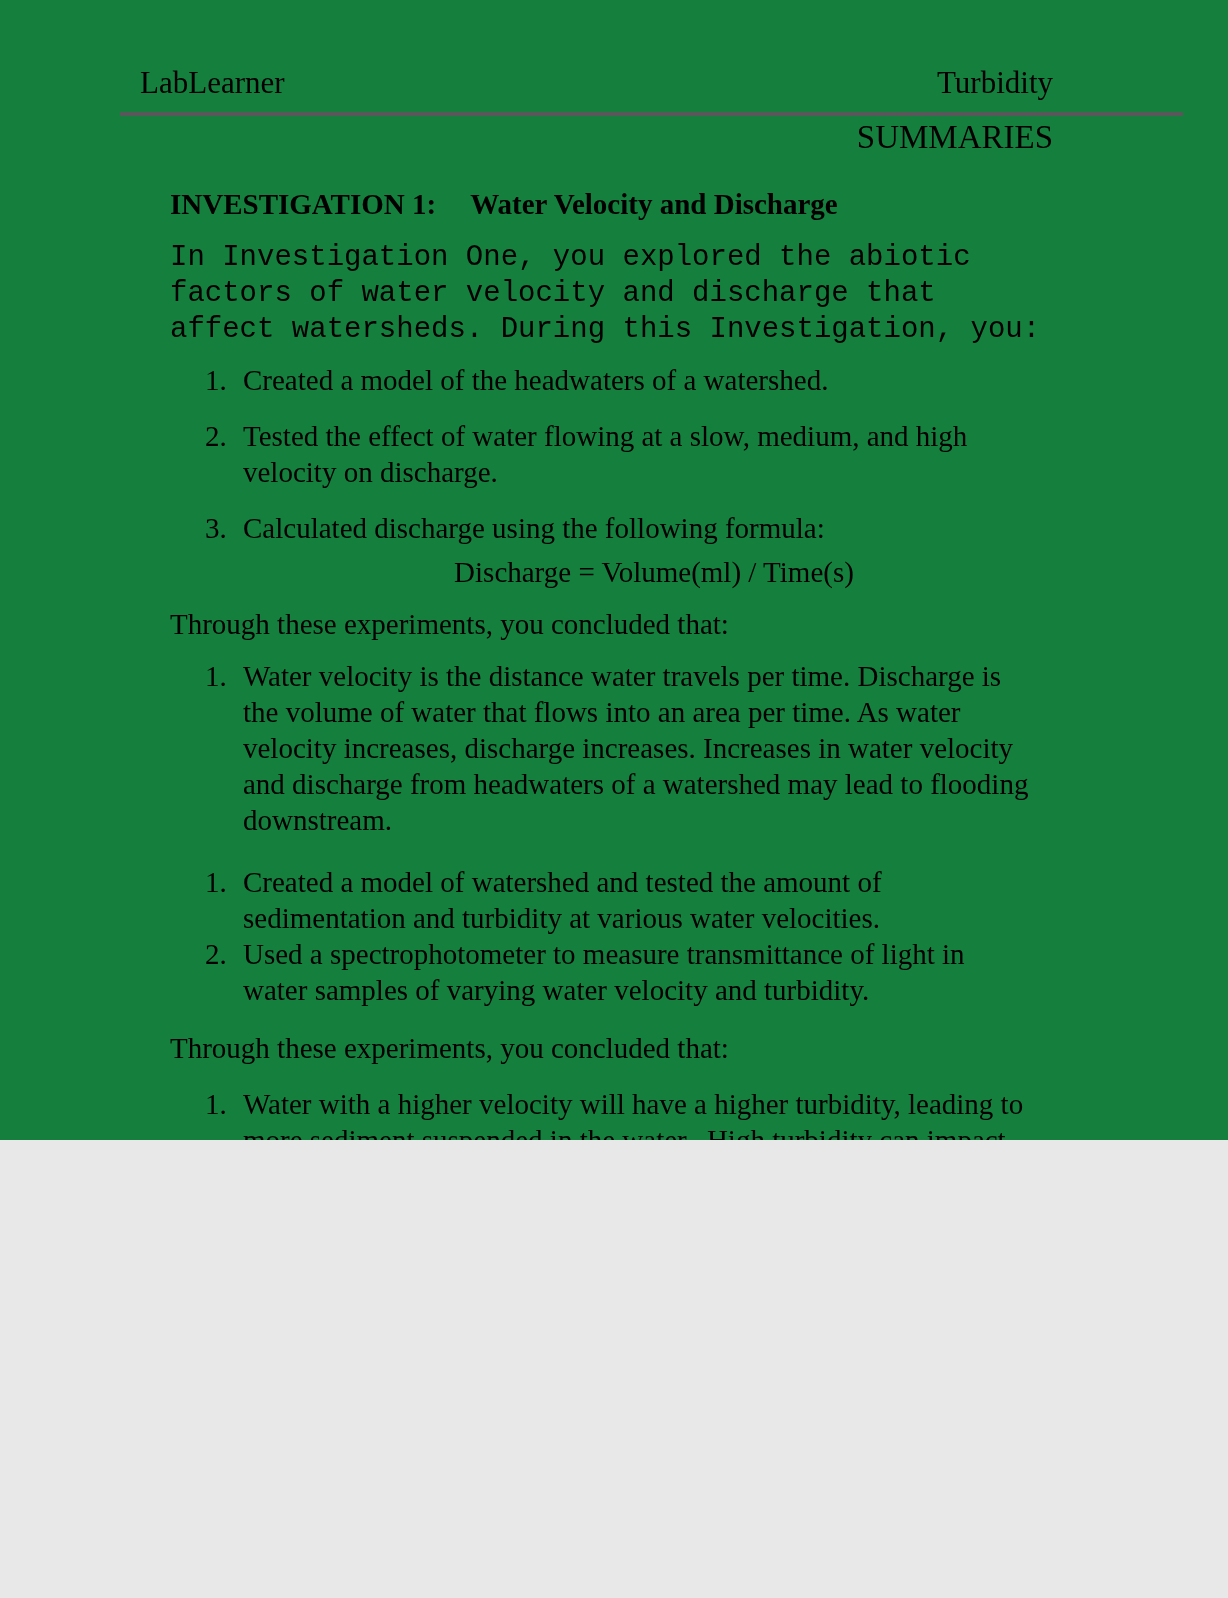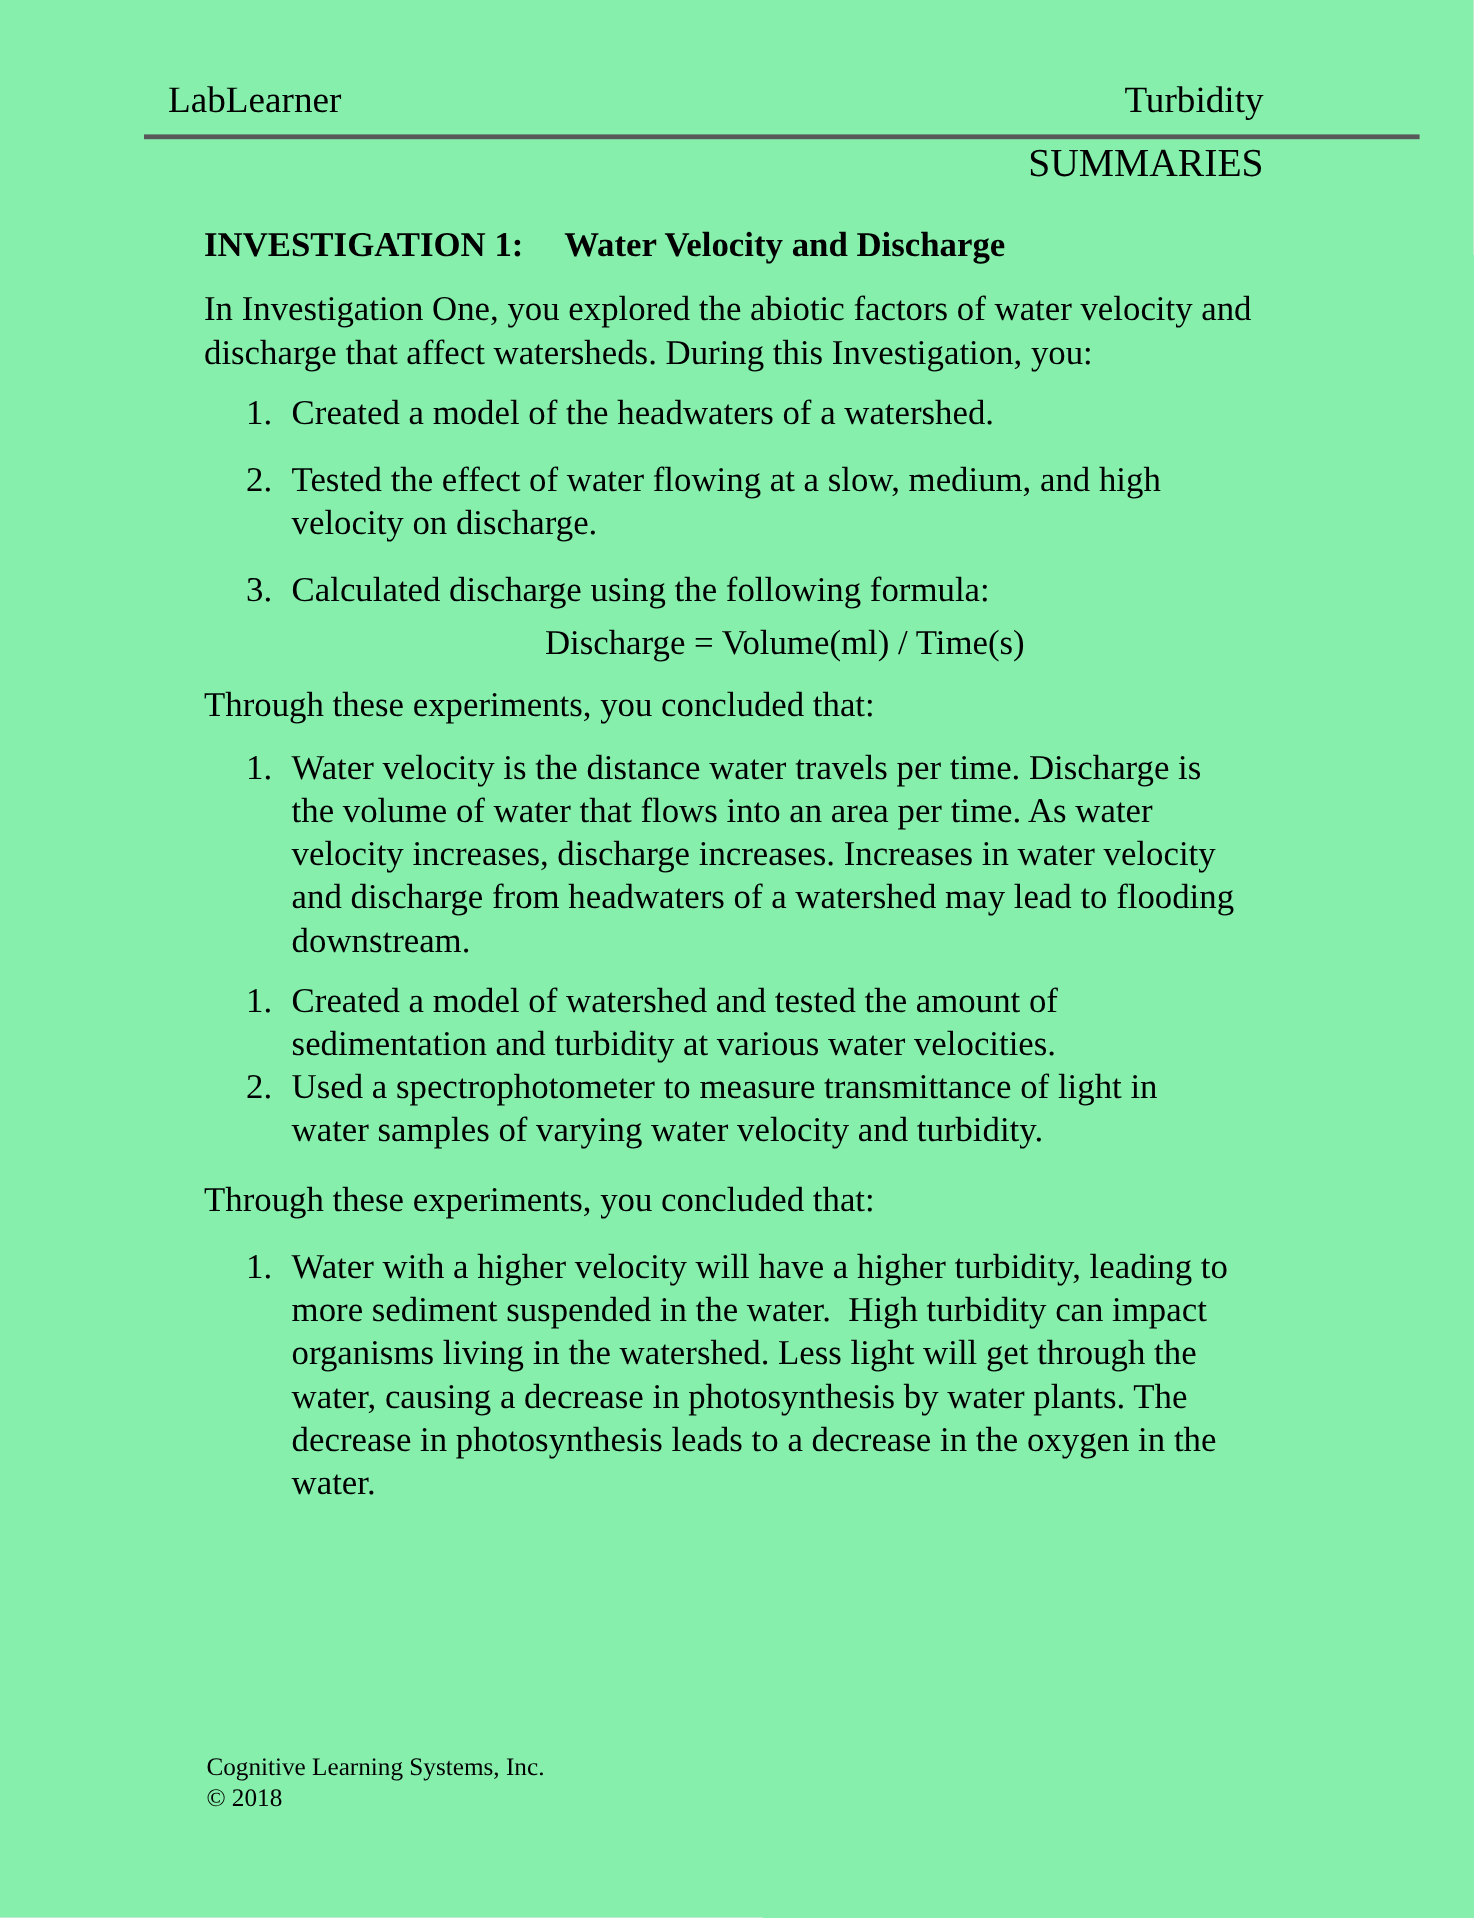--- a/index.html
+++ b/index.html
@@ -1,22 +1,22 @@
 <!DOCTYPE html>
 <html><head>
 <meta charset="utf-8">
 <style>
   * { margin: 0; padding: 0; box-sizing: border-box; }
   html, body { background: #e8e8e8; }
   .page {
     position: relative;
     width: 1228px;
-    height: 1598px;
+    height: 1140px;
     margin: 0 auto;
-    background: #86efac;
+    background: #15803d;
     color: #000000;
     font-family: "Liberation Serif", "DejaVu Serif", serif;
     font-size: 29px;
     line-height: 36px;
     overflow: hidden;
   }
 
   
   .header-row {
     display: flex;
@@ -43,21 +43,21 @@
   main { margin: 0 170px; }
   h2 {
     font-size: 29px;
     line-height: 36px;
     font-weight: bold;
     margin-top: 28px;
   }
   .h-gap-wide  { margin-right: 34px; }
   .h-gap-narrow{ margin-right: 25px; }
 
-  p.intro { margin-top: 18px; max-width: 880px; }
+  p.intro { margin-top: 18px; max-width: 880px; font-family: Liberation Mono, monospace; }
   p.lead-in { margin-top: 16px; max-width: 880px; }
 
   ol.steps {
     list-style: none;
     counter-reset: item;
     padding-left: 73px;
     margin-top: 14px;
   }
   ol.steps li {
     counter-increment: item;
@@ -73,21 +73,21 @@
 
   p.formula {
     margin-top: 8px;
     text-align: center;
     padding-left: 80px;
   }
 
   
   .section-2 h2 { margin-top: 22px; }
   .section-2 p.intro { margin-top: 24px; }
-  .section-2 ol.steps { margin-top: 14px; }
+  .section-2 ol.steps { margin-top: 26px; }
   .section-2 p.lead-in { margin-top: 22px; }
   .section-2 ol.conclusions { margin-top: 20px; }
 
   .section-1 ol.conclusions { margin-top: 16px; }
 
   
   footer {
     position: absolute;
     left: 172px;
     top: 1459px;

